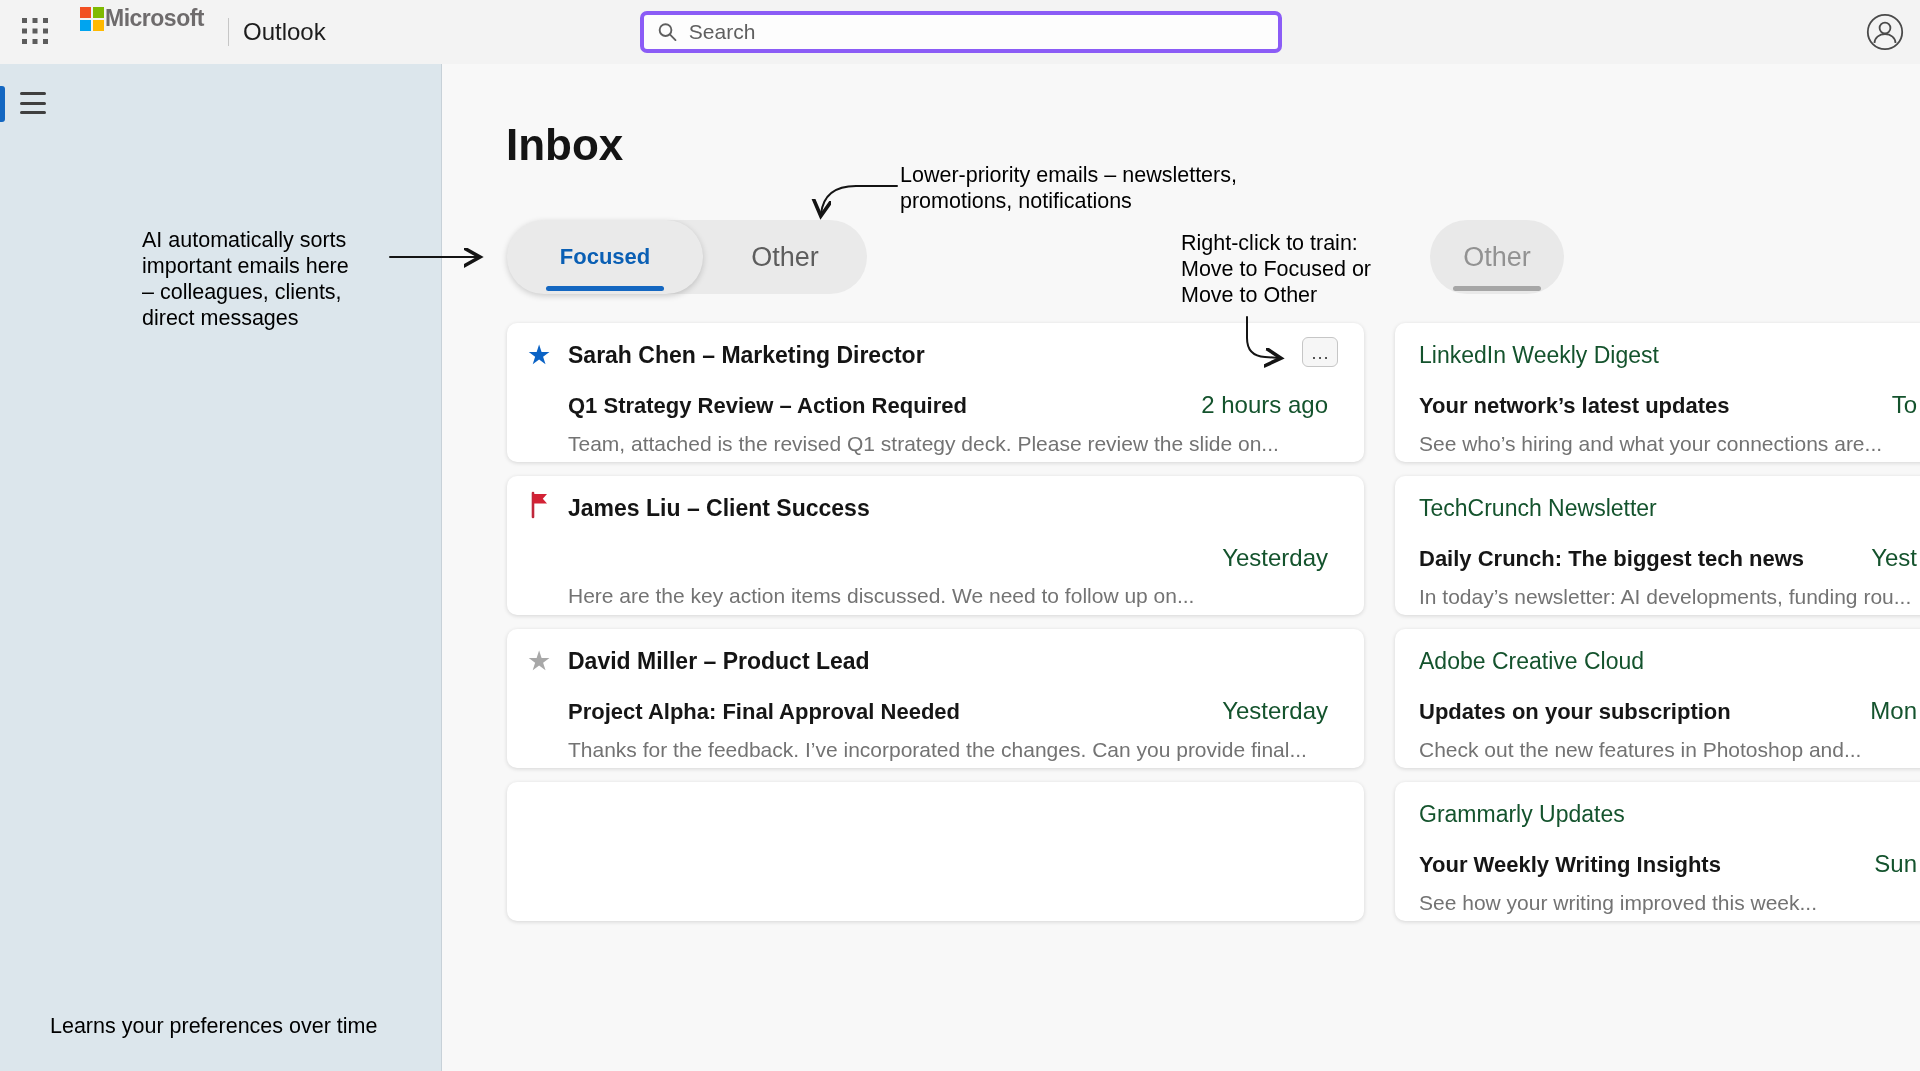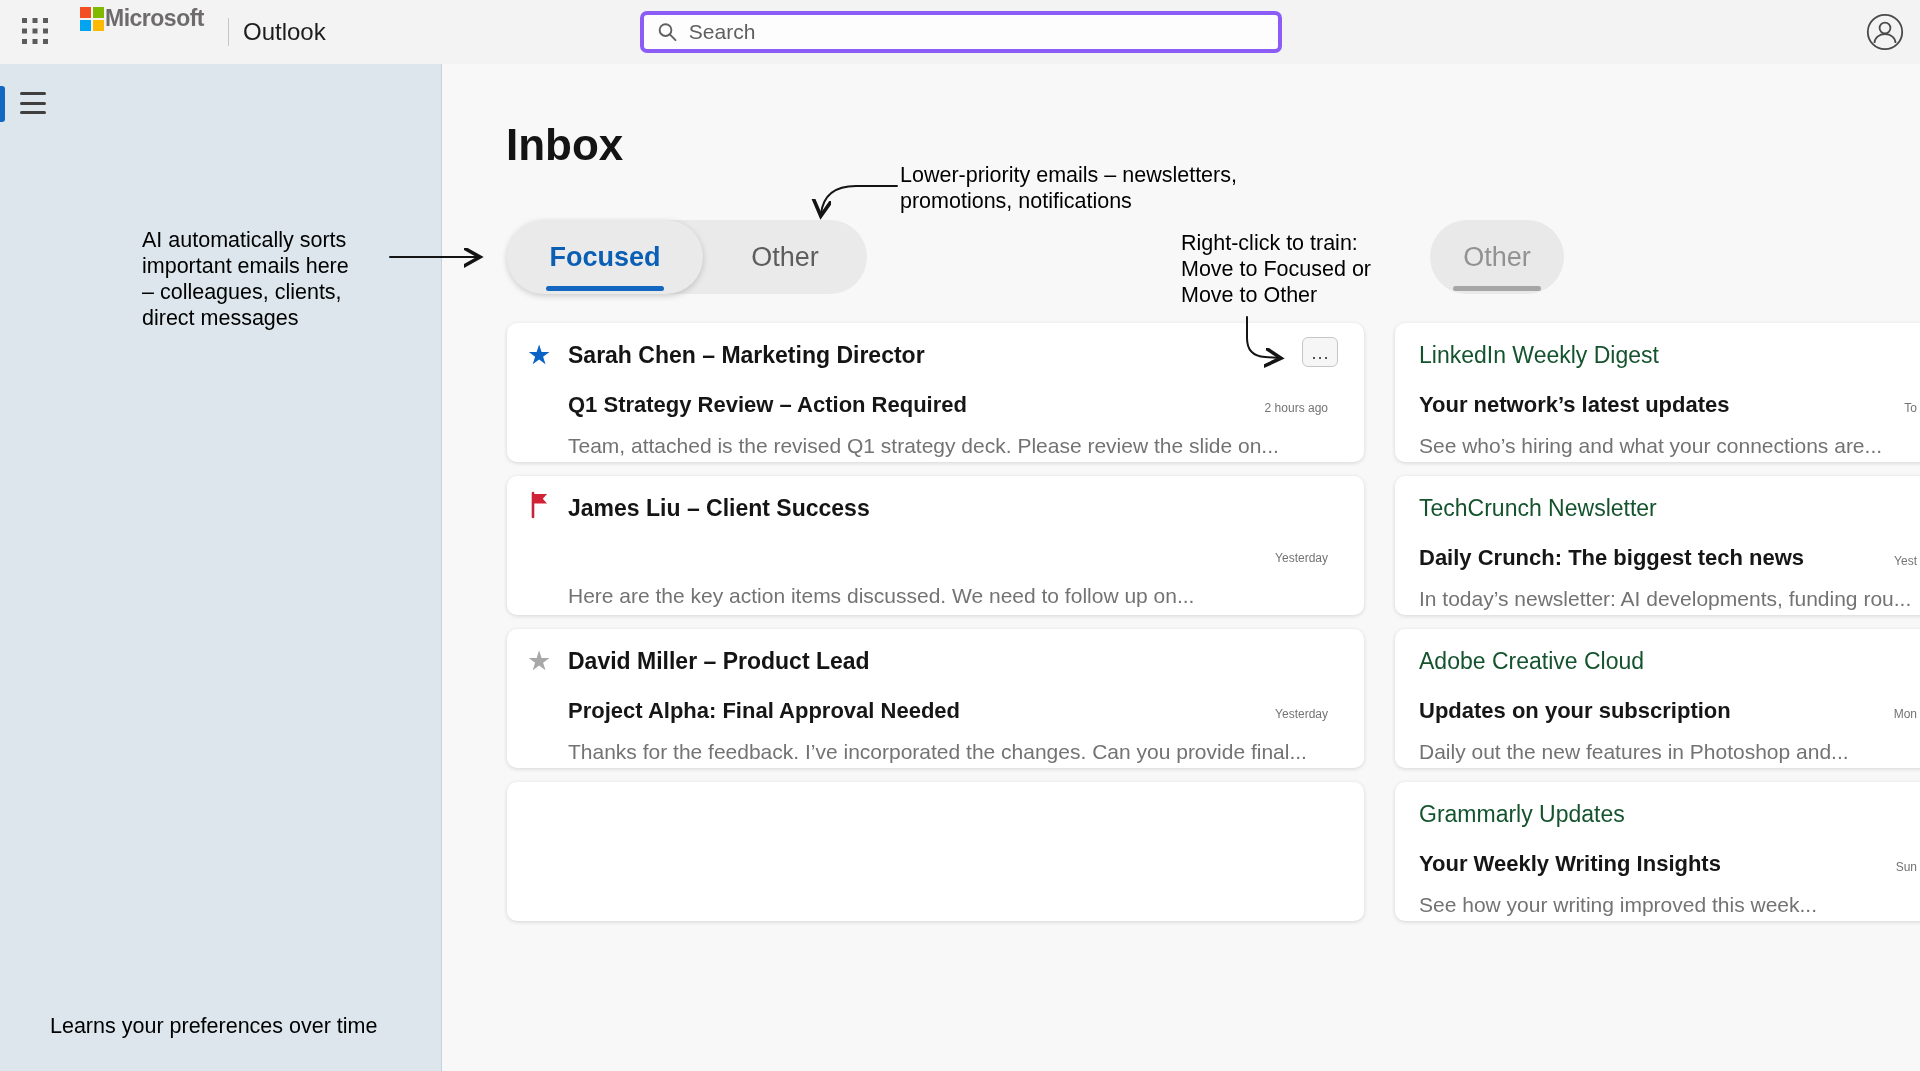--- a/index.html
+++ b/index.html
@@ -34,42 +34,42 @@
   .hamburger span { display:block; width:26px; height:3px; background:#3f3f3f; border-radius:2px; }
 
   .main { position:absolute; left:442px; top:64px; right:0; bottom:0; background:#f8f8f8; }
 
   .inbox-title { position:absolute; left:64px; top:56px; font-size:44px; font-weight:700; color:#141414; }
 
   
   .seg { position:absolute; left:65px; top:156px; width:360px; height:74px; background:#eaeaea; border-radius:37px; }
   .seg button { border:none; background:transparent; cursor:pointer; font-family:"Liberation Sans", sans-serif; }
   .seg-focused { position:absolute; left:0; top:0; width:196px; height:74px; background:#fff; border-radius:37px;
-                 box-shadow:0 2px 6px rgba(0,0,0,.18); font-size:27px; font-weight:700; color:#0a5fb4; }
+                 box-shadow:0 2px 6px rgba(0,0,0,.18); font-size:22px; font-weight:700; color:#0a5fb4; }
   .seg-other { position:absolute; left:196px; top:0; width:164px; height:74px; font-size:27px; color:#5d5d5d; }
   .blue-underline { position:absolute; left:39px; top:66px; width:118px; height:5px; background:#1467c1; border-radius:3px; }
 
   .other-pill { position:absolute; left:988px; top:156px; width:134px; height:74px; background:#e9e9e9; border-radius:37px;
                 display:flex; align-items:center; justify-content:center; font-size:27px; color:#929292; cursor:pointer; }
   .gray-underline { position:absolute; left:23px; top:66px; width:88px; height:5px; background:#a6a6a6; border-radius:3px; }
 
   
   .card { position:absolute; height:139px; background:#fff; border-radius:10px;
           box-shadow:0 1px 4px rgba(0,0,0,.14); display:flex; padding:15px 36px 15px 20px; cursor:pointer; }
   .f-card { left:65px; width:857px; }
   .o-card { left:953px; width:560px; padding:15px 38px 15px 24px; }
   .mail-icon { width:41px; flex-shrink:0; font-size:27px; line-height:34px; }
   .mail-icon.star-blue { color:#0b63c5; }
   .mail-icon.star-gray { color:#a8a8a8; }
   .mail-body { flex:1; min-width:0; }
   .sender { font-size:23px; font-weight:700; color:#141414; line-height:34px; white-space:nowrap; }
   .o-card .sender { font-weight:400; color:#14532d; }
   .row2 { display:flex; align-items:baseline; line-height:32px; margin-top:17px; }
   .subject { font-size:22px; font-weight:700; color:#161616; white-space:nowrap; }
-  .time { margin-left:auto; font-size:12px; color:#737373; padding-left:16px; white-space:nowrap; }
+  .time { margin-left:auto; font-size:24px; color:#14532d; padding-left:16px; white-space:nowrap; }
   .preview { font-size:21px; color:#737373; line-height:30px; margin-top:7px; white-space:nowrap; }
   .more-btn { position:absolute; top:14px; right:26px; width:36px; height:30px; border:1px solid #c6c6c6;
               border-radius:6px; background:#f6f6f6; color:#444; font-size:19px; line-height:1; cursor:pointer;
               font-family:"Liberation Sans", sans-serif; }
 
   
   .note { position:absolute; font-size:21.5px; line-height:26px; color:#000; white-space:pre-line; z-index:6; }
   .note-focused { left:142px; top:227px; }
   .note-other   { left:900px; top:162px; }
   .note-train   { left:1181px; top:230px; }
@@ -212,21 +212,21 @@
     </div>
   </article>
 
   <article class="card o-card" style="top:565px">
     <div class="mail-body">
       <div class="sender">Adobe Creative Cloud</div>
       <div class="row2">
         <span class="subject">Updates on your subscription</span>
         <span class="time">Mon</span>
       </div>
-      <div class="preview">Daily out the new features in Photoshop and...</div>
+      <div class="preview">Check out the new features in Photoshop and...</div>
     </div>
   </article>
 
   <article class="card o-card" style="top:718px">
     <div class="mail-body">
       <div class="sender">Grammarly Updates</div>
       <div class="row2">
         <span class="subject">Your Weekly Writing Insights</span>
         <span class="time">Sun</span>
       </div>

